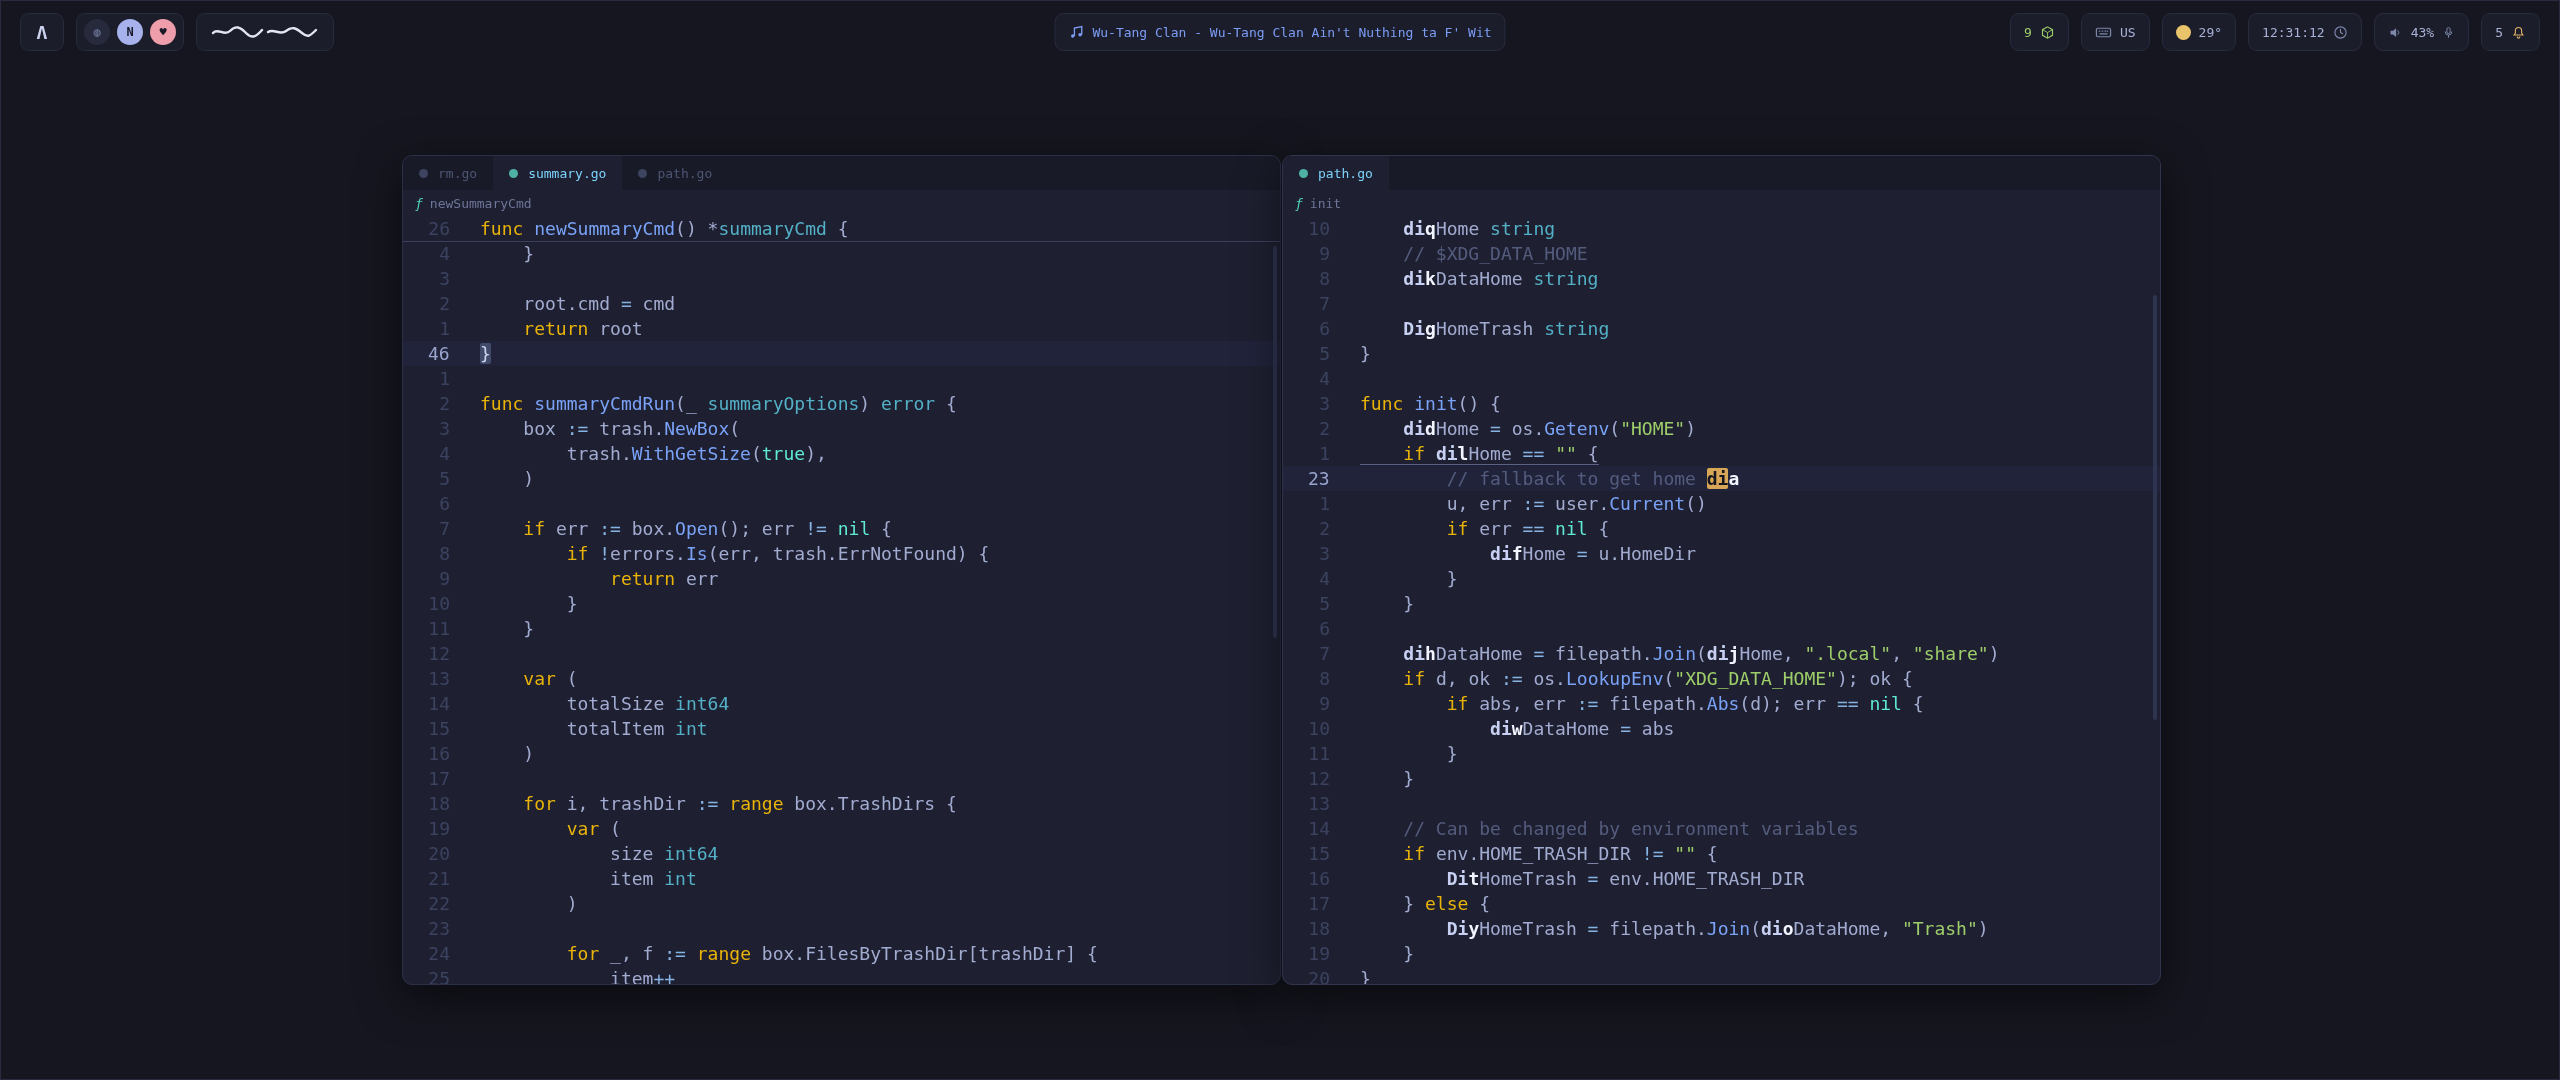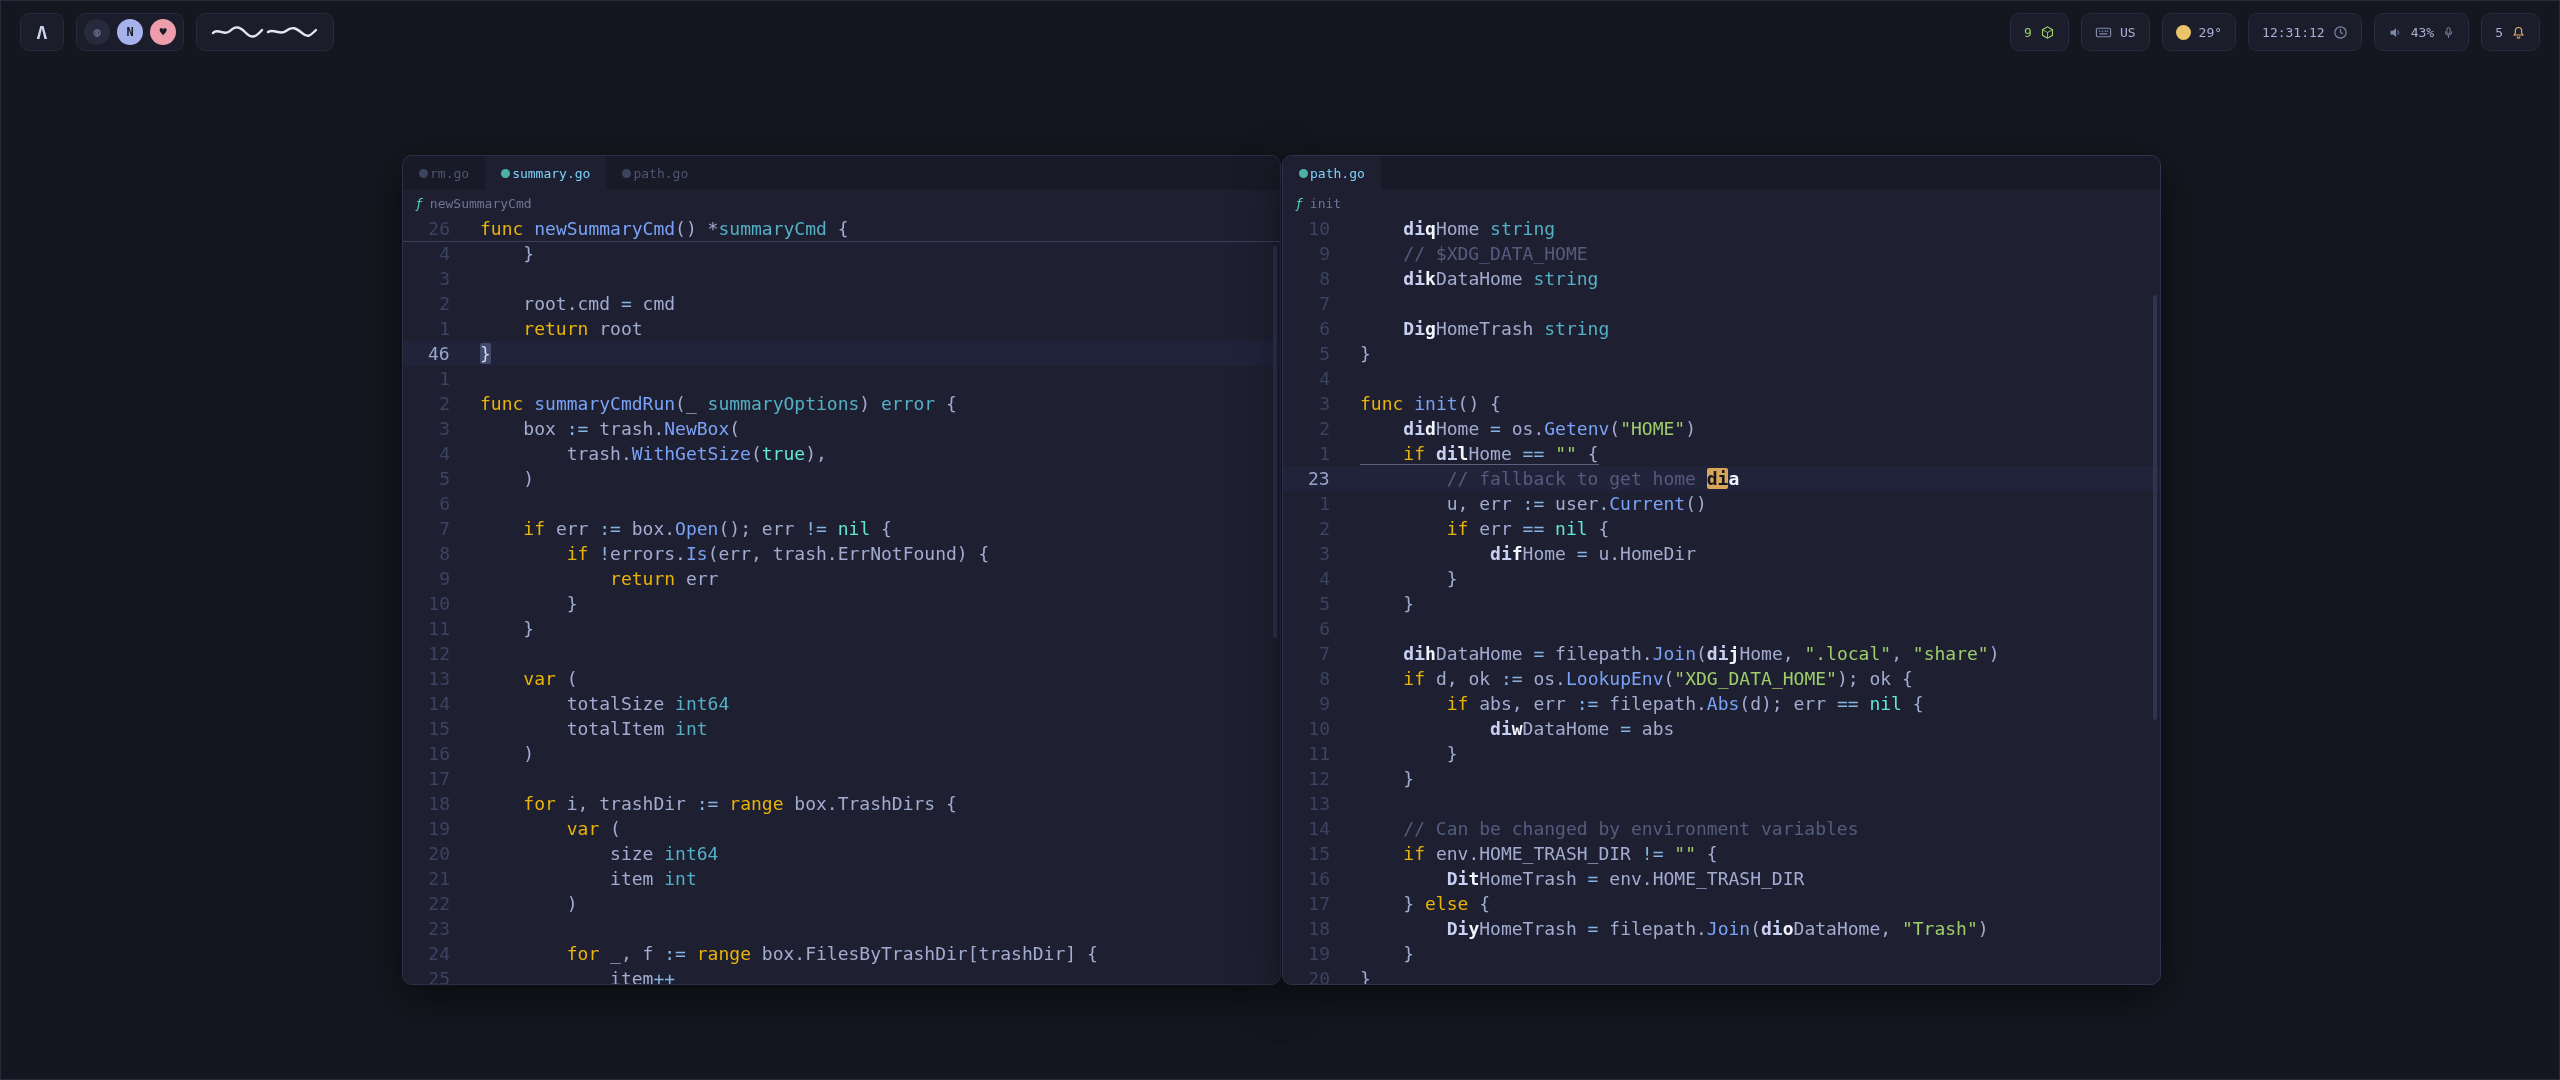--- a/index.html
+++ b/index.html
@@ -27,21 +27,21 @@
   .icon{flex:none;display:block}
   .green{color:#9ece6a}
   .wdot{width:15px;height:15px;border-radius:50%;background:#e9c46a;flex:none}
   
   .window{position:absolute;top:155px;width:877px;height:828px;background:#1e2031;
     border:1px solid #2c3047;border-radius:10px;overflow:hidden;
     box-shadow:0 12px 44px rgba(0,0,0,.5)}
   #left-window{left:402px}
   #right-window{left:1282px;border-color:#30344d}
   .tabbar{height:34px;background:#181a27;display:flex}
-  .tab{display:flex;align-items:center;gap:2px;padding:0 16px;font-size:13px;color:#4e5674}
+  .tab{display:flex;align-items:center;gap:10px;padding:0 16px;font-size:13px;color:#4e5674}
   .tab.active{background:#1e2031;color:#7dd3fc}
   .tabdot{width:9px;height:9px;border-radius:50%;background:#3c445f;flex:none}
   .tab.active .tabdot{background:#4fb0a5}
   .winbar{height:26px;display:flex;align-items:center;gap:7px;padding:0 12px;font-size:13px;color:#6d7598}
   .fnicon{color:#4fd6be;font-style:italic;font-size:13px}
   .code{font-size:18px;line-height:25px;white-space:pre;height:768px;overflow:hidden}
   .row{display:flex;height:25px}
   .gut{flex:0 0 77px;box-sizing:border-box;text-align:right;padding-right:30px;color:#3c4360}
   .gcur{text-align:left;padding-left:25px;padding-right:4px;color:#9aa5ce}
   .txt{flex:1}
@@ -82,20 +82,30 @@
       </div>
     </div>
     <div class="pill">
       <svg class="icon" width="110" height="16" viewBox="0 0 110 16">
         <path d="M3 9 C 8 3, 14 13, 20 7 S 30 3, 36 9 S 46 13, 52 6" fill="none" stroke="#e2e6f4" stroke-width="2.4" stroke-linecap="round"></path>
         <path d="M58 8 C 64 4, 70 12, 76 7 S 86 4, 92 9 S 100 12, 106 6" fill="none" stroke="#e2e6f4" stroke-width="2.4" stroke-linecap="round"></path>
       </svg>
     </div>
   </div>
 
+  <div class="bar-center">
+    <div class="pill">
+      <svg class="icon" width="16" height="16" viewBox="0 0 24 24">
+        <path d="M9 18V6l11-2v12" fill="none" stroke="#7c9df5" stroke-width="2"></path>
+        <circle cx="6.5" cy="18" r="2.6" fill="#7c9df5"></circle>
+        <circle cx="17.5" cy="16" r="2.6" fill="#7c9df5"></circle>
+      </svg>
+      <span class="media-label">Wu-Tang Clan - Wu-Tang Clan Ain't Nuthing ta F' Wit</span>
+    </div>
+  </div>
 
   <div class="bar-right">
     <div class="pill">
       <span class="green">9</span>
       <svg class="icon" width="15" height="15" viewBox="0 0 24 24">
         <path d="M12 3l8 4.5v9L12 21l-8-4.5v-9z" fill="none" stroke="#9ece6a" stroke-width="1.8"></path>
         <path d="M4 7.5l8 4.5 8-4.5M12 12v9" fill="none" stroke="#9ece6a" stroke-width="1.4"></path>
       </svg>
     </div>
     <div class="pill">

